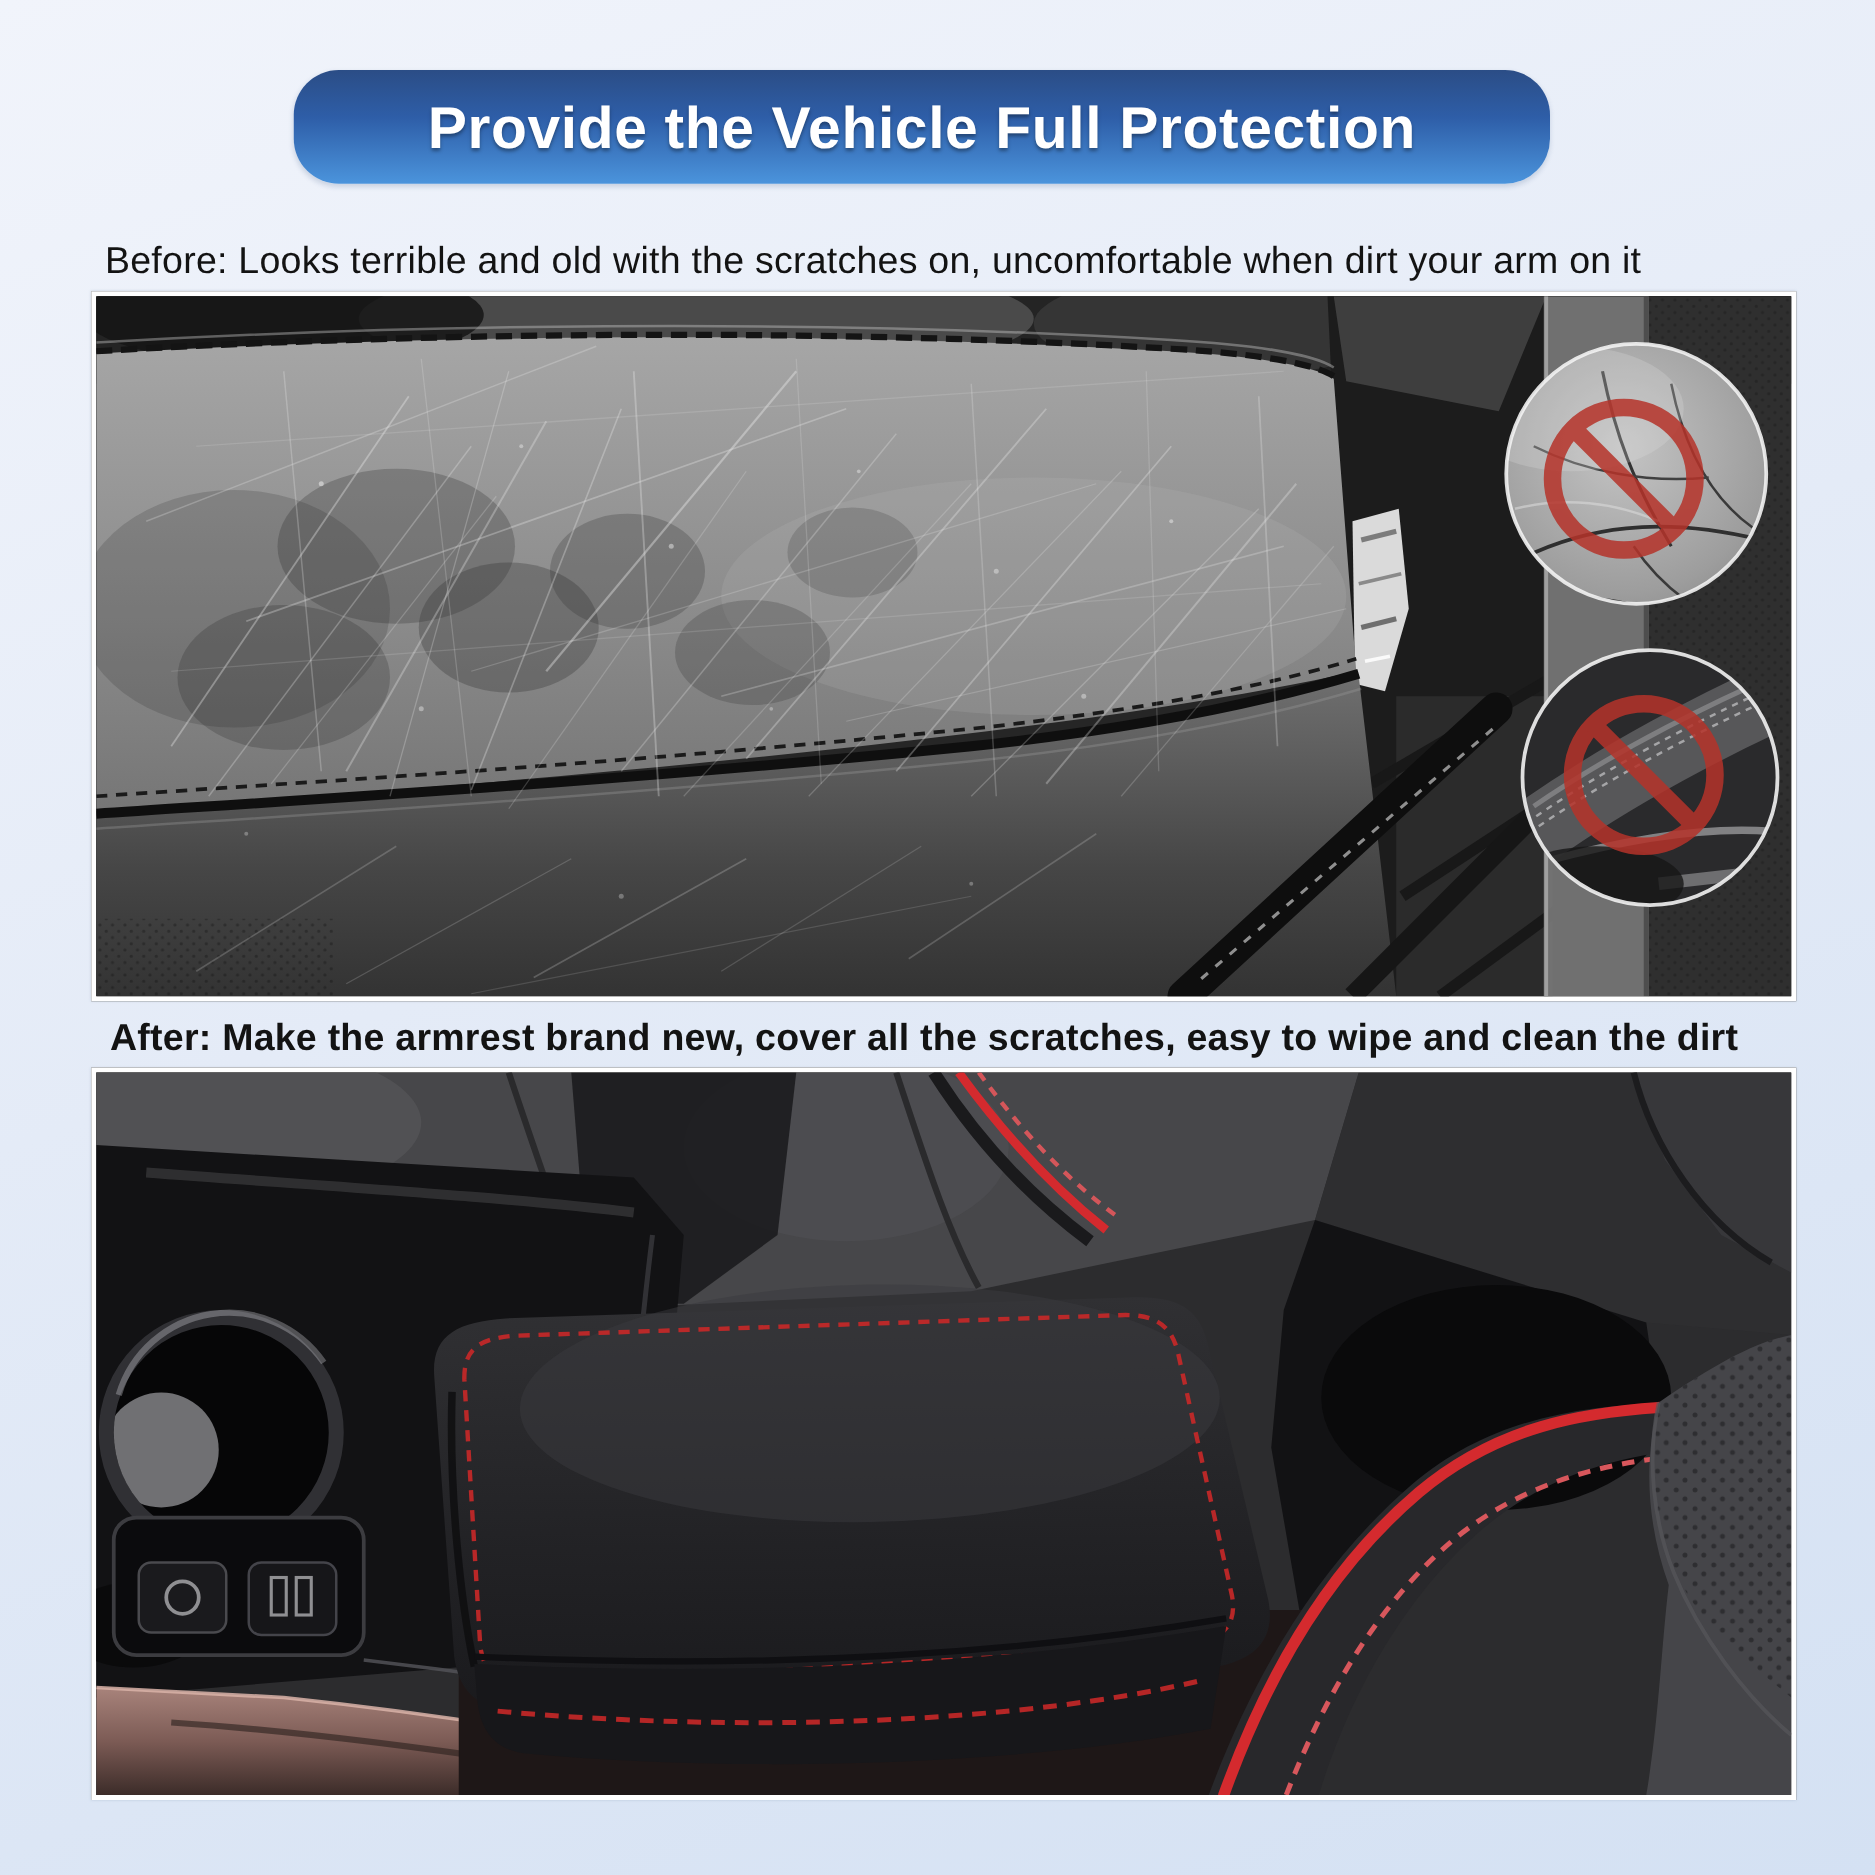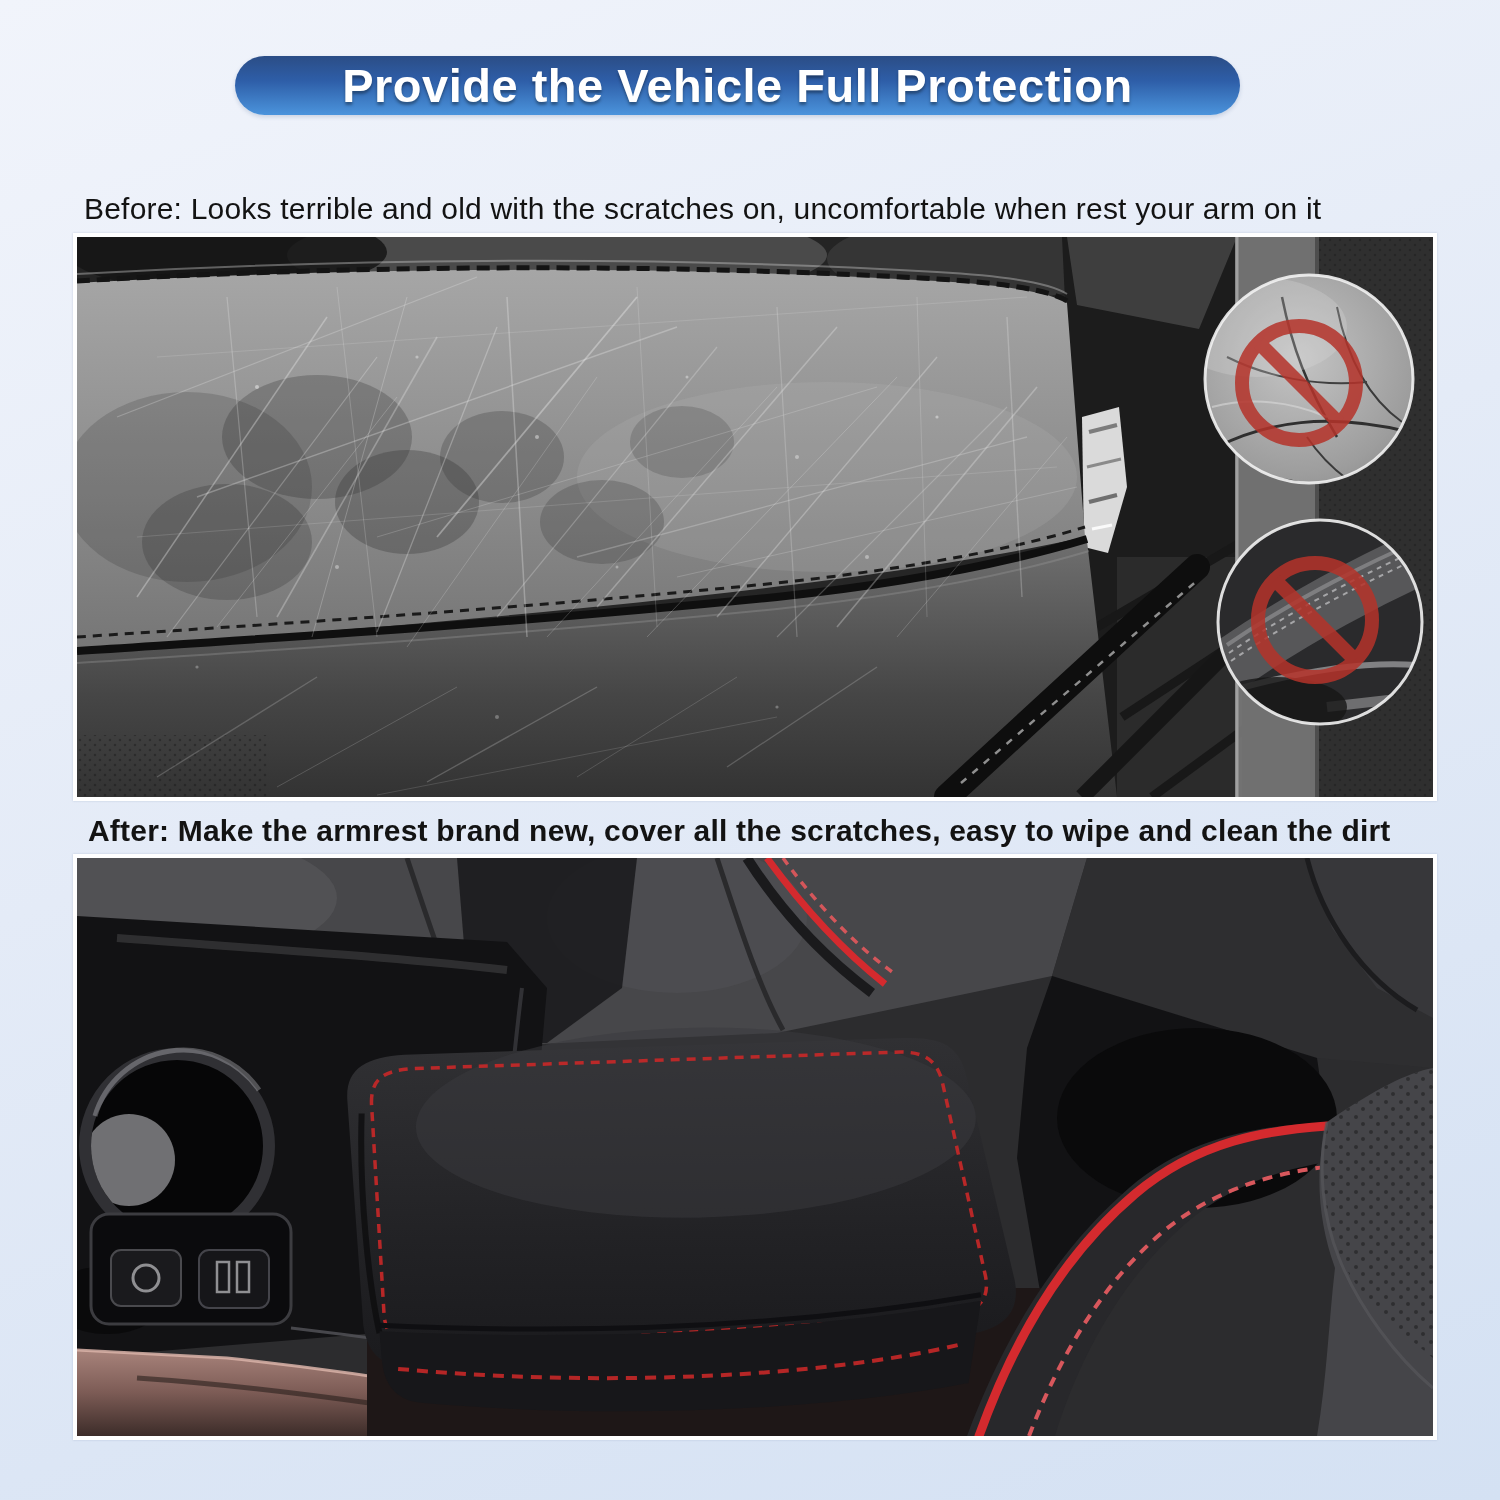--- a/index.html
+++ b/index.html
@@ -9,21 +9,21 @@
     --prohibit_red:#b5332a; --stitch_red:#c62828; --piping_red:#d42a2e;
   }
   html,body{margin:0;padding:0;}
   body{
     width:1500px;height:1500px;overflow:hidden;
     font-family:"Liberation Sans","DejaVu Sans",sans-serif;
     background:linear-gradient(160deg,var(--bg_top) 0%,var(--bg_mid) 45%,var(--bg_bottom) 100%);
     position:relative;
   }
   .banner{
-    position:absolute;left:235px;top:56px;width:1005px;height:59px;
+    position:absolute;left:235px;top:56px;width:1005px;height:91px;
     border-radius:36px;
     background:linear-gradient(180deg,var(--banner_top) 0%,var(--banner_mid) 42%,var(--banner_bottom) 100%);
     display:flex;align-items:center;justify-content:center;
     box-shadow:0 2px 4px rgba(40,70,120,.18);
   }
   .banner-label{
     color:var(--banner_text);font-size:47px;font-weight:bold;letter-spacing:.5px;
     text-shadow:0 3px 3px rgba(0,0,0,.35);white-space:nowrap;
   }
   .caption{
@@ -39,21 +39,21 @@
   .photo-frame.after{left:73px;top:854px;width:1356px;height:578px;}
   svg{display:block;}
 </style>
 </head>
 <body>
 
 <div class="banner">
   <span class="banner-label">Provide the Vehicle Full Protection</span>
 </div>
 
-<div class="caption before">Before: Looks terrible and old with the scratches on, uncomfortable when rest your arm on it</div>
+<div class="caption before">Before: Looks terrible and old with the scratches on, uncomfortable when dirt your arm on it</div>
 
 <div class="photo-frame before">
 <svg width="1356" height="560" viewBox="0 0 1356 560">
   <defs>
     <linearGradient id="g_topsurf" x1="0" y1="0" x2="0" y2="1">
       <stop offset="0" stop-color="#a6a6a6"></stop>
           <stop offset=".55" stop-color="#8d8d8d"></stop>
           <stop offset="1" stop-color="#767676"></stop>
     </linearGradient>
     <linearGradient id="g_front" x1="0" y1="0" x2="0" y2="1">

